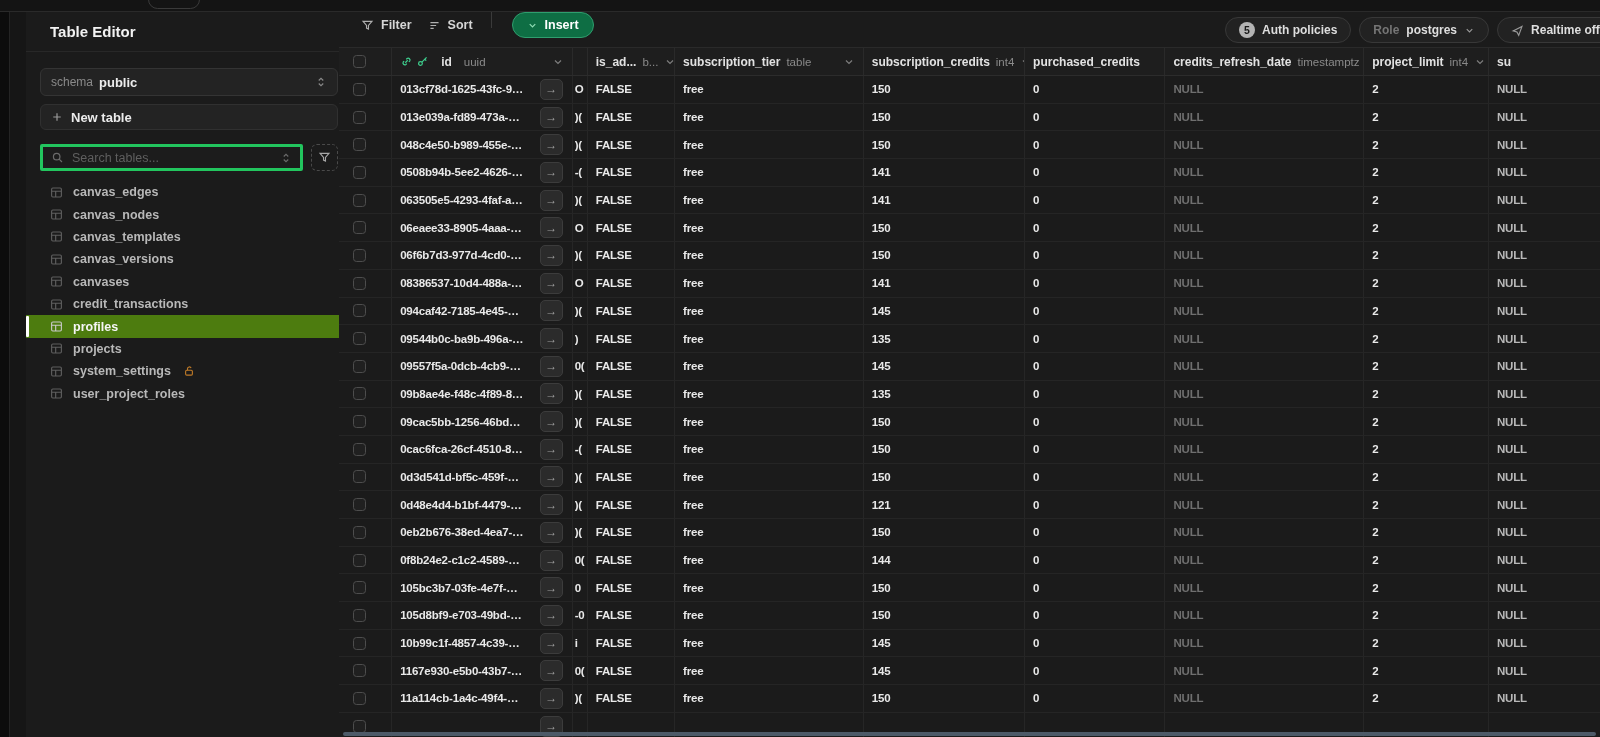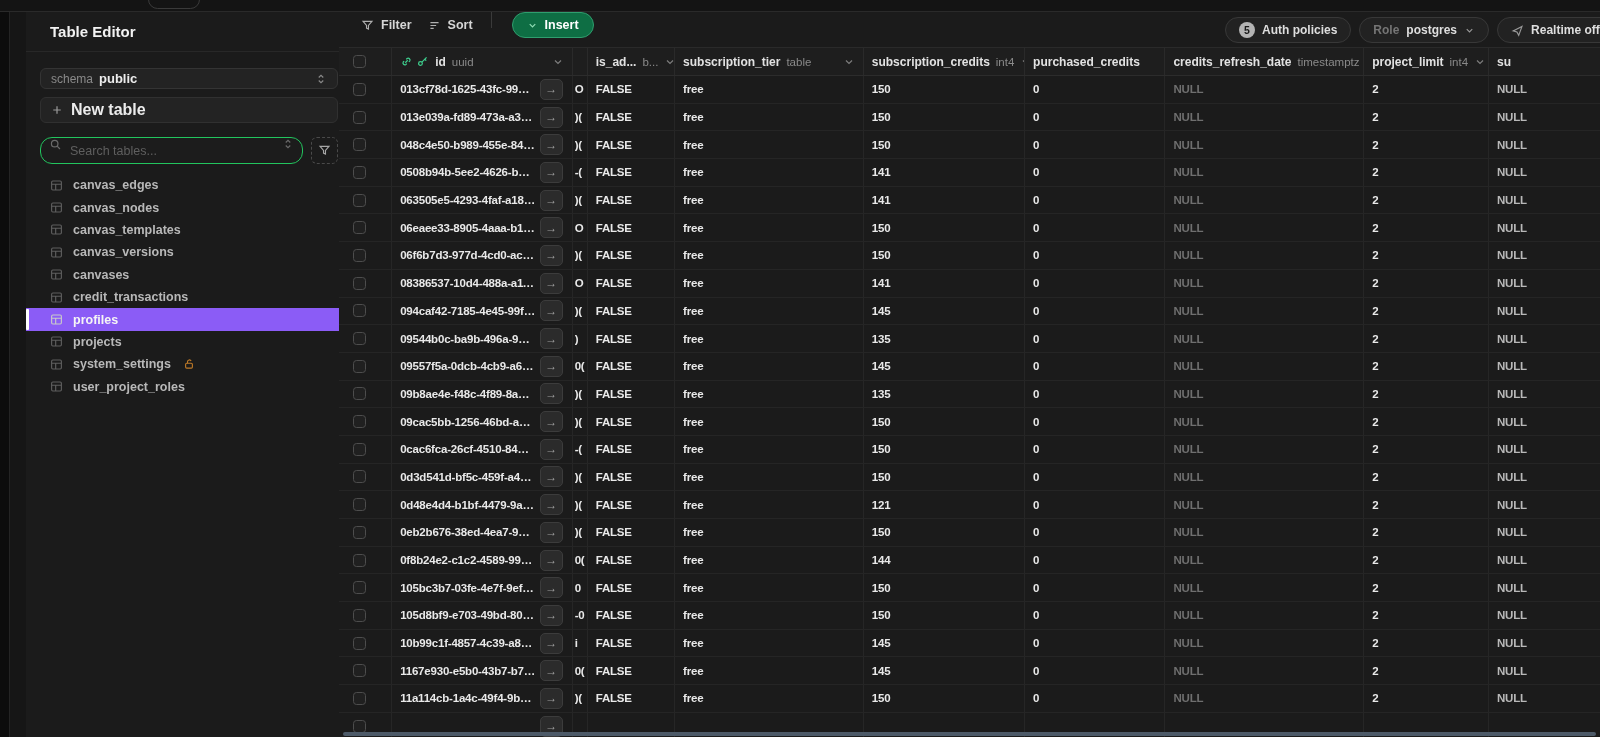--- a/index.html
+++ b/index.html
@@ -21,45 +21,45 @@
   
   .left-rail { position:absolute; top:12px; left:0; width:10px; height:725px;
     background:#0c0c0c; border-right:1px solid #242424; }
 
   
   .sidebar { position:absolute; top:12px; left:26px; width:327px; height:725px;
     background:#1b1b1b; border-right:1px solid #2a2a2a; }
   .sidebar-title { height:40px; line-height:40px; padding-left:24px;
     font-size:15px; font-weight:700; color:#f2f2f2; border-bottom:1px solid #282828; }
   .sidebar-body { padding:16px 14px 0 14px; }
-  .schema-select { height:21px; background:#232323; border:1px solid #343434; border-radius:6px;
+  .schema-select { height:28px; background:#232323; border:1px solid #343434; border-radius:6px;
     display:flex; align-items:center; padding:0 10px; gap:6px; cursor:pointer; }
   .schema-label { color:#8a8a8a; font-size:12px; }
   .schema-value { color:#ececec; font-weight:700; font-size:13px; }
   .schema-select .unfold { margin-left:auto; color:#8a8a8a; }
   .new-table-btn { margin-top:8px; height:26px; width:100%; background:#232323;
     border:1px solid #303030; border-radius:6px; display:flex; align-items:center;
-    gap:8px; padding:0 10px; color:#ececec; font-weight:700; font-size:16px;
+    gap:8px; padding:0 10px; color:#ececec; font-weight:700; font-size:13px;
     font-family:inherit; cursor:pointer;text-align:right; }
   .new-table-btn .plus { color:#9a9a9a; }
   .search-row { margin-top:14px; display:flex; gap:8px; align-items:center; }
-  .search-box { flex:1; height:27px; border:1px solid #22c55e; border-radius:12px;
-    background:#1c1c1c; display:flex; padding:0 8px; gap:6px; }
+  .search-box { flex:1; height:27px; border:3px solid #22c55e; border-radius:2px;
+    background:#1c1c1c; display:flex; align-items:center; padding:0 8px; gap:6px; }
   .search-box input { flex:1; min-width:0; background:transparent; border:none; outline:none;
     color:#d6d6d6; font-size:12.5px; font-family:inherit; }
   .search-box input::placeholder { color:#5f5f5f; }
   .search-box .icon { color:#6a6a6a; }
   .filter-tables-btn { width:27px; height:27px; border:1px dashed #4a4a4a; border-radius:6px;
     background:transparent; display:flex; align-items:center; justify-content:center;
     color:#a8a8a8; cursor:pointer; }
   .tables-list { margin:10px 0 0 -14px; width:327px; }
   .tbl-item { position:relative; height:22.4px; display:flex; align-items:center; gap:10px;
     padding-left:24px; cursor:pointer; color:#b8b8b8; font-weight:600; font-size:12.5px; }
   .tbl-item .t-icon { color:#5f5f5f; flex:none; }
-  .tbl-item.selected { background:#8b5cf6; color:#f5f5f5; font-weight:700; }
+  .tbl-item.selected { background:#4d7c0f; color:#f5f5f5; font-weight:700; }
   .tbl-item.selected .t-icon { color:#c9c9c9; }
   .tbl-item.selected::before { content:""; position:absolute; left:0; top:1px; bottom:1px;
     width:3px; background:#ffffff; border-radius:1px; }
   .tbl-item .lock { color:#c07b28; margin-left:2px; }
 
   
   .main { position:absolute; top:12px; left:339px; width:1261px; height:725px;
     background:#1b1b1b; overflow:hidden; }
 
   
@@ -95,21 +95,21 @@
   .grid-body { height:661px; overflow:hidden; }
   .row { display:flex; height:27.7px; background:#1b1b1b; border-bottom:1px solid #252525; }
   .cell { display:flex; align-items:center; padding:0 8px; border-right:1px solid #262626;
     overflow:hidden; height:100%; }
   .cell-text { font-size:11.5px; font-weight:700; color:#e9e9e9; letter-spacing:-0.2px;
     white-space:nowrap; overflow:hidden; text-overflow:ellipsis; min-width:0; flex:1; }
   .null-val { color:#6f6f6f; font-weight:600; }
   .c-last .null-val { color:#b9b9b9; }
 
   .c-check { width:56px; padding-left:14px; }
-  .c-id { width:196px; }
+  .c-id { width:196px;gap:12px; }
   .c-clip { width:16px; padding:0 2px; }
   .c-admin { width:94px; }
   .c-tier { width:205px; }
   .c-sub_credits { width:175px; }
   .c-purchased { width:152px;gap:32px; }
   .c-refresh { width:216px; }
   .c-limit { width:135px; }
   .c-last { width:120px; border-right:none; }
 
   .checkbox { width:13px; height:13px; border:1px solid #4d4d4d; border-radius:3.5px;

